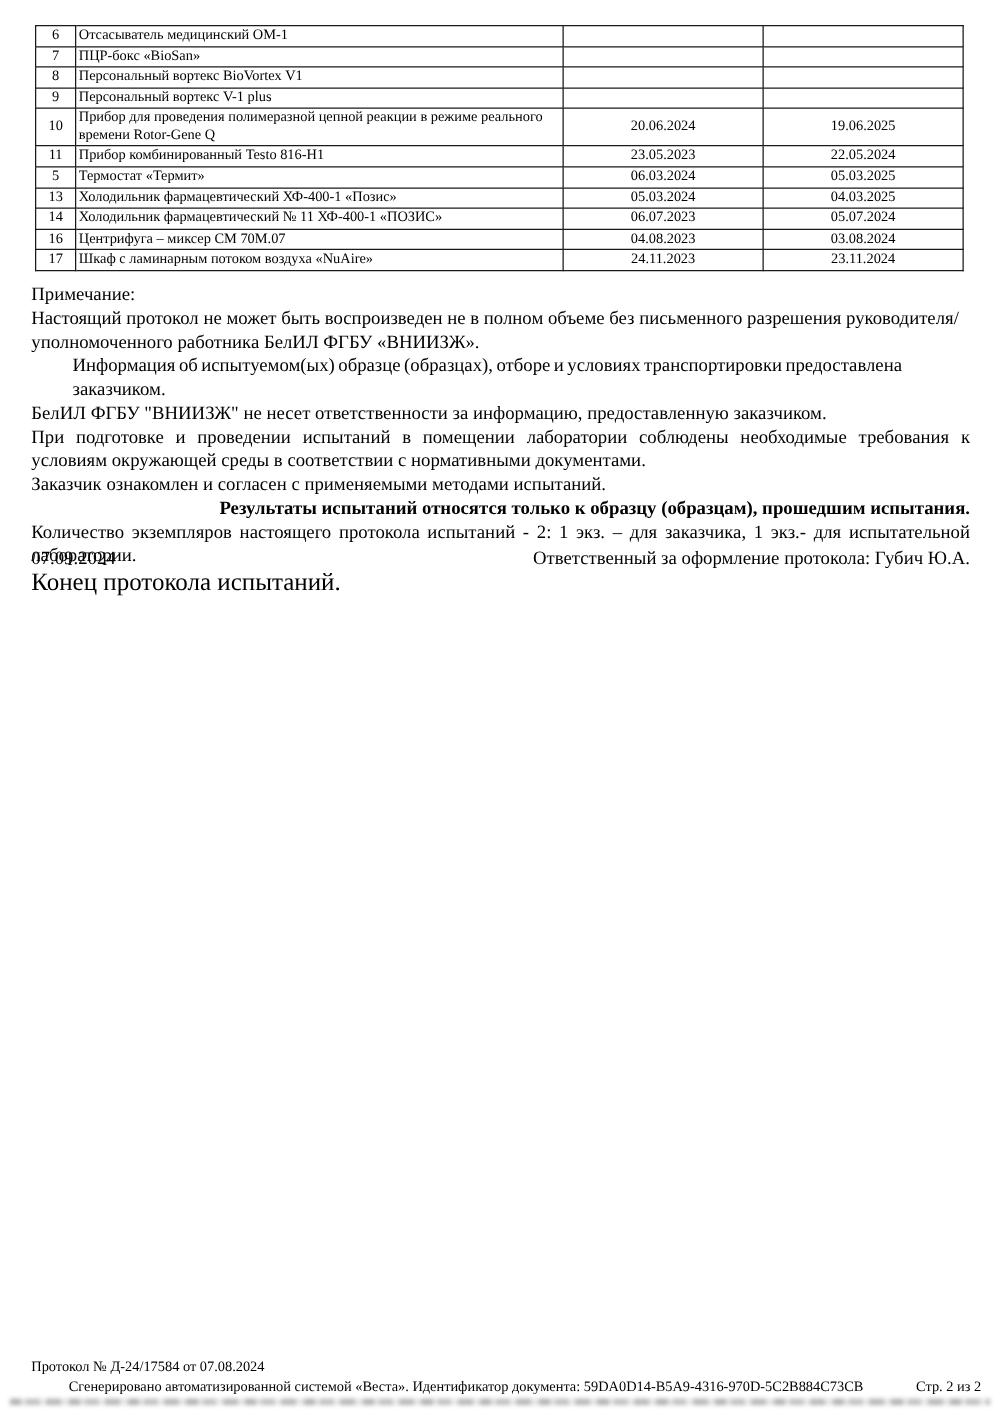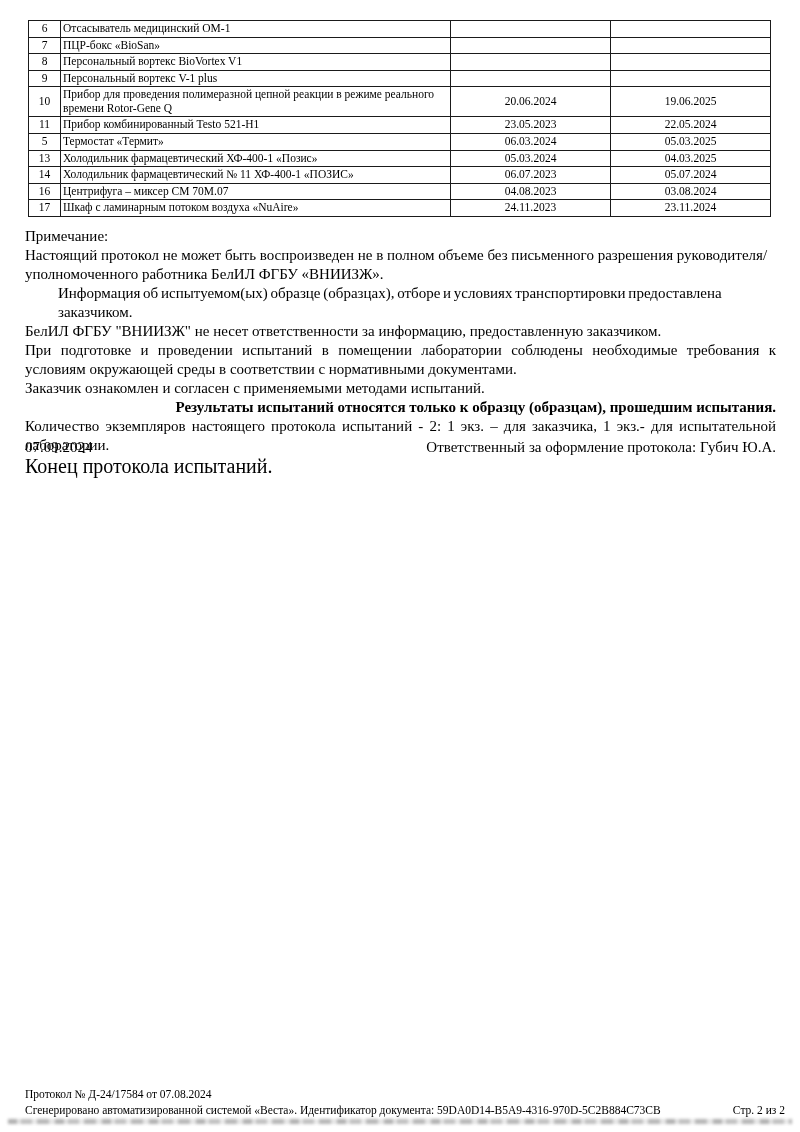--- a/index.html
+++ b/index.html
@@ -74,20 +74,21 @@
     left: 25px;
     top: 1086px;
     width: 760px;
     font-size: 11.5px;
     line-height: 16px;
   }
   .footer-row {
     display: flex;
     justify-content: flex-start;
     align-items: baseline;
+    margin-left: 30px;
   }
   .footer-generated { flex: 1 1 auto; }
   .footer-page { flex: 0 0 auto; padding-left: 40px; }
 
   
   .scan-artifact {
     position: absolute;
     left: 8px;
     top: 1119px;
     width: 784px;
@@ -137,21 +138,21 @@
           <td class="c-date"></td>
         </tr>
         <tr>
           <td class="c-num">10</td>
           <td class="c-name">Прибор для проведения полимеразной цепной реакции в режиме реального времени Rotor-Gene Q</td>
           <td class="c-date">20.06.2024</td>
           <td class="c-date">19.06.2025</td>
         </tr>
         <tr>
           <td class="c-num">11</td>
-          <td class="c-name">Прибор комбинированный Testo 521-H1</td>
+          <td class="c-name">Прибор комбинированный Testo 816-H1</td>
           <td class="c-date">23.05.2023</td>
           <td class="c-date">22.05.2024</td>
         </tr>
         <tr>
           <td class="c-num">5</td>
           <td class="c-name">Термостат «Термит»</td>
           <td class="c-date">06.03.2024</td>
           <td class="c-date">05.03.2025</td>
         </tr>
         <tr>

